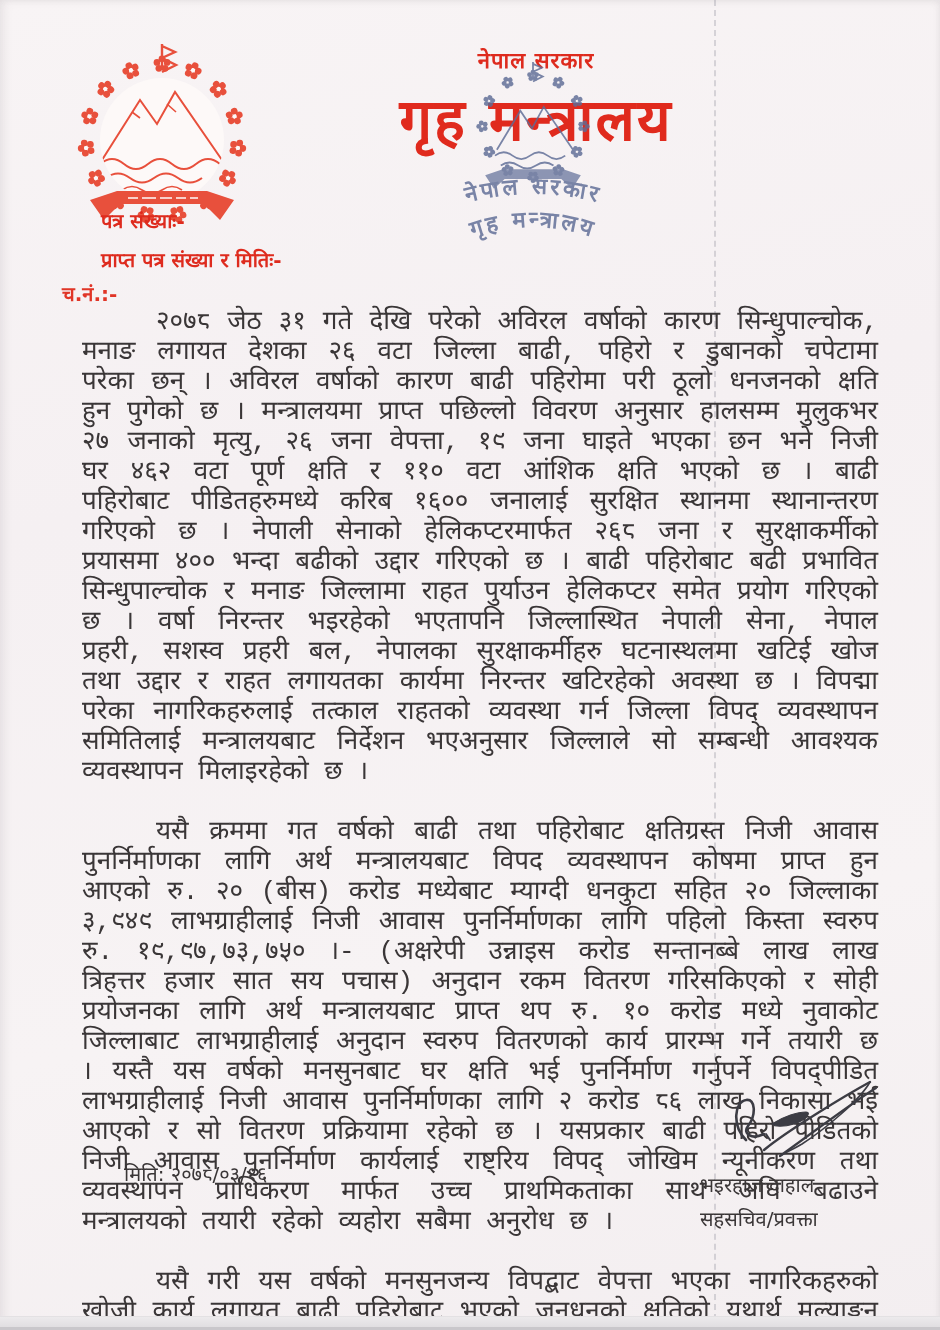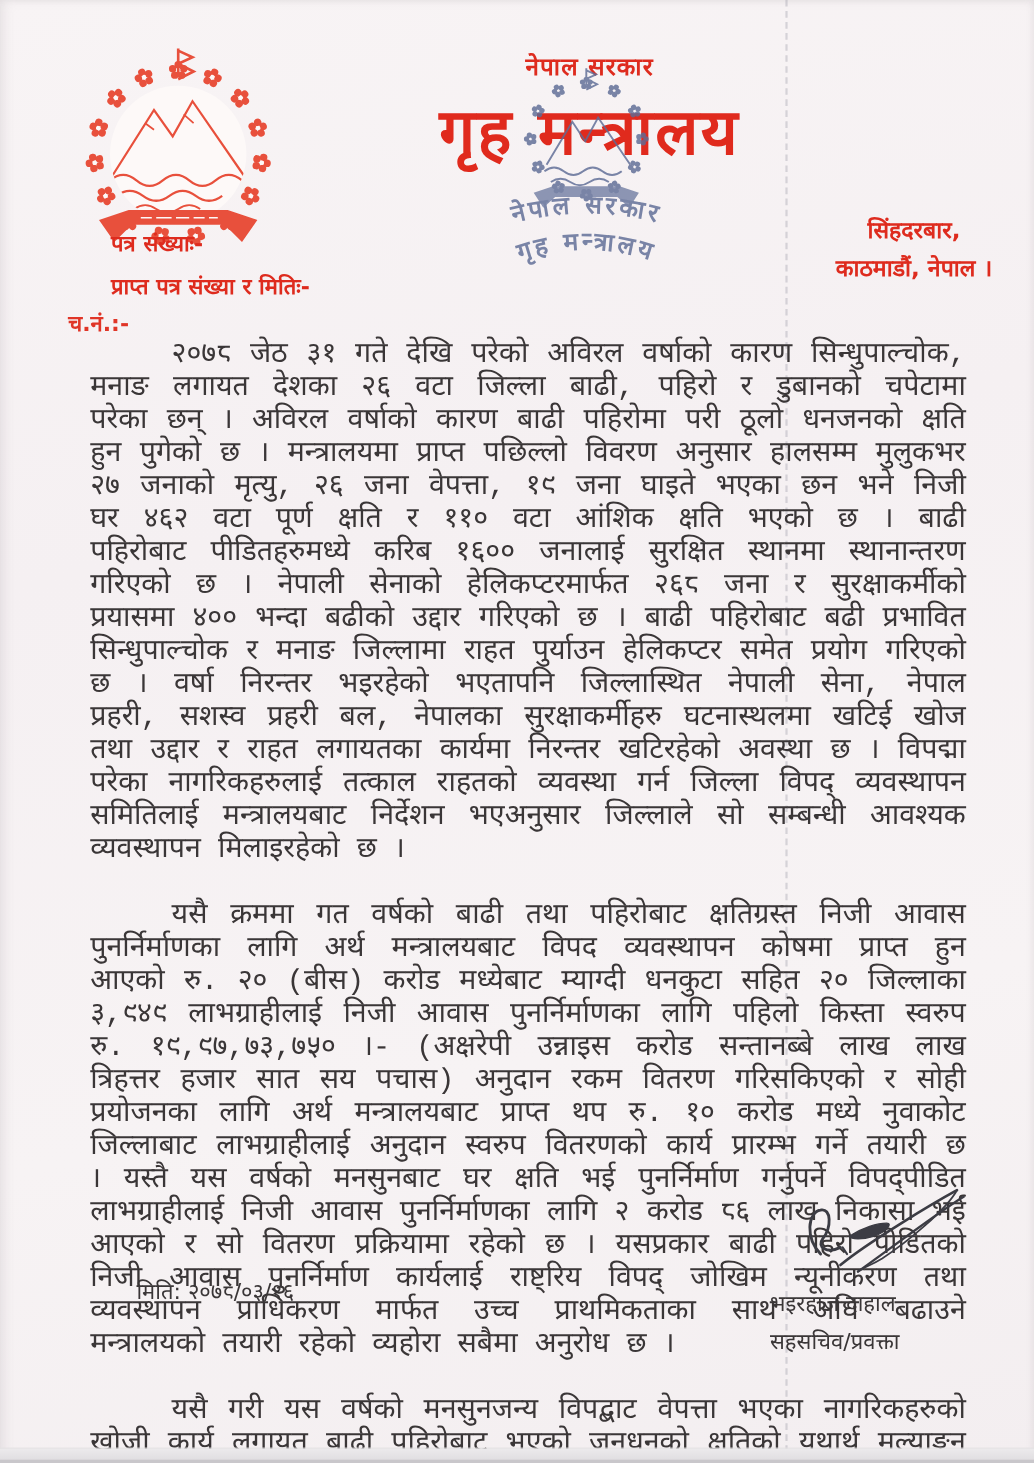--- a/index.html
+++ b/index.html
@@ -137,24 +137,20 @@
     <path d="M115,2 v16 M115,4 l9,4 l-9,4 l10,5 l-10,5" stroke="#5e6c96" stroke-width="1.8" fill="none"></path>
     <path d="M66,118 L84,112 L146,112 L164,118 L155,132 L144,122 L86,122 L75,132 Z" fill="#5e6c96" opacity=".85"></path>
     <text font-size="23" font-weight="bold" fill="#5e6c96" letter-spacing="3">
       <textPath href="#arc1" startOffset="50%" text-anchor="middle">नेपाल सरकार</textPath>
     </text>
     <text font-size="23" font-weight="bold" fill="#5e6c96" letter-spacing="3">
       <textPath href="#arc2" startOffset="50%" text-anchor="middle">गृह मन्त्रालय</textPath>
     </text>
   </svg>
 
-  <div class="address">
-    <div>सिंहदरबार,</div>
-    <div>काठमाडौं, नेपाल ।</div>
-  </div>
 
   <div class="ref-fields">
     <div>पत्र संख्याः-</div>
     <div>प्राप्त पत्र संख्या र मितिः-</div>
   </div>
   <div class="ch-no">च.नं.:-</div>
 
   <div class="content">
     <div class="body-text">
       <p>२०७८ जेठ ३१ गते देखि परेको अविरल वर्षाको कारण सिन्धुपाल्चोक, मनाङ लगायत देशका २६ वटा जिल्ला बाढी, पहिरो र डुबानको चपेटामा परेका छन् । अविरल वर्षाको कारण बाढी पहिरोमा परी ठूलो धनजनको क्षति हुन पुगेको छ । मन्त्रालयमा प्राप्त पछिल्लो विवरण अनुसार हालसम्म मुलुकभर २७ जनाको मृत्यु, २६ जना वेपत्ता, १९ जना घाइते भएका छन भने निजी घर ४६२ वटा पूर्ण क्षति र ११० वटा आंशिक क्षति भएको छ । बाढी पहिरोबाट पीडितहरुमध्ये करिब १६०० जनालाई सुरक्षित स्थानमा स्थानान्तरण गरिएको छ । नेपाली सेनाको हेलिकप्टरमार्फत २६८ जना र सुरक्षाकर्मीको प्रयासमा ४०० भन्दा बढीको उद्दार गरिएको छ । बाढी पहिरोबाट बढी प्रभावित सिन्धुपाल्चोक र मनाङ जिल्लामा राहत पुर्याउन हेलिकप्टर समेत प्रयोग गरिएको छ । वर्षा निरन्तर भइरहेको भएतापनि जिल्लास्थित नेपाली सेना, नेपाल प्रहरी, सशस्व प्रहरी बल, नेपालका सुरक्षाकर्मीहरु घटनास्थलमा खटिई खोज तथा उद्दार र राहत लगायतका कार्यमा निरन्तर खटिरहेको अवस्था छ । विपद्मा परेका नागरिकहरुलाई तत्काल राहतको व्यवस्था गर्न जिल्ला विपद् व्यवस्थापन समितिलाई मन्त्रालयबाट निर्देशन भएअनुसार जिल्लाले सो सम्बन्धी आवश्यक व्यवस्थापन मिलाइरहेको छ ।</p>

